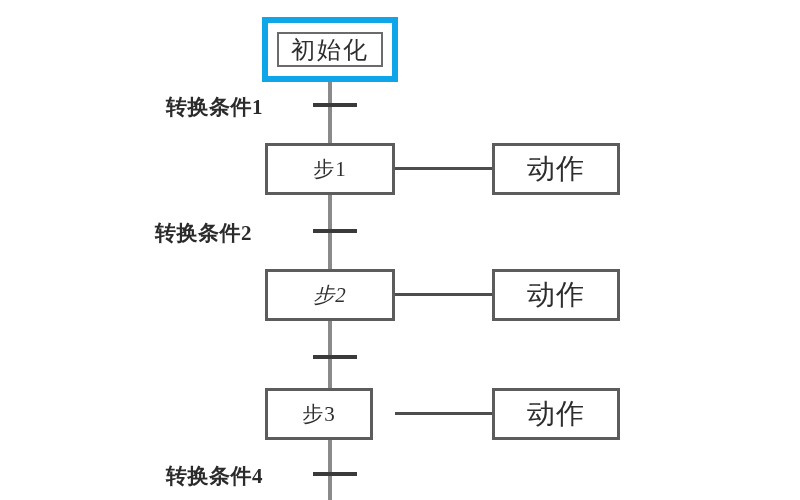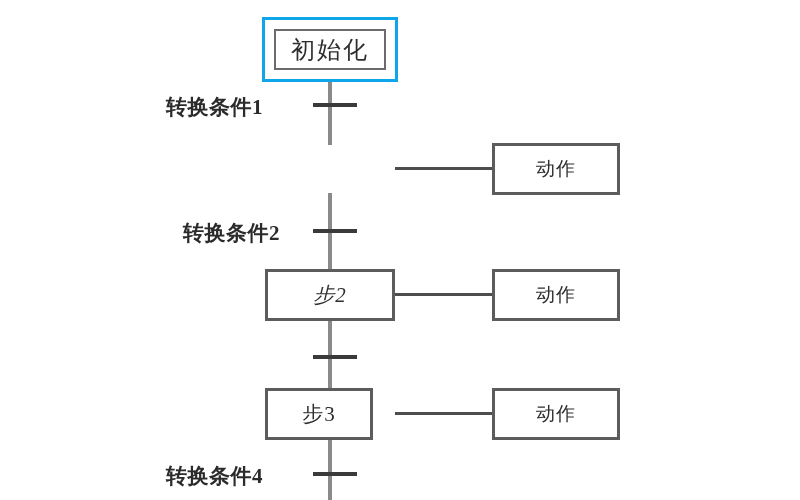--- a/index.html
+++ b/index.html
@@ -44,24 +44,24 @@
     display: flex;
     align-items: center;
     justify-content: center;
     color: #2e2e2e;
     letter-spacing: 1px;
   }
   .step-box {
     font-size: 21px;
   }
   .action-box {
-    font-size: 19px;
+    font-size: 28px;
   }
   .init-box {
-    border: 3px solid #0ea5e9;
+    border: 6px solid #0ea5e9;
     padding: 9px;
     text-align: center;
   }
   .init-inner {
     box-sizing: border-box;
     width: 100%;
     height: 100%;
     border: 2px solid #6b6b6b;
     display: flex;
     align-items: center;
@@ -91,27 +91,30 @@
   <div class="vline" style="left:328px; top:320px; height:70px;"></div>
   <div class="vline" style="left:328px; top:440px; height:60px;"></div>
 
   <div class="box init-box" style="left:262px; top:17px; width:136px; height:65px;">
     <div class="init-inner">初始化</div>
   </div>
 
   <div class="tick" style="left:313px; top:103px; width:44px;"></div>
   <div class="cond-label" style="left:166px; top:93px; width:142px;">转换条件1</div>
 
+  <div class="box step-box" style="left:265px; top:143px; width:130px; height:52px;">
+    <span>步1</span>
+  </div>
   <div class="hlink" style="left:395px; top:167px; width:97px;"></div>
   <div class="box action-box" style="left:492px; top:143px; width:128px; height:52px;">
     <span>动作</span>
   </div>
 
   <div class="tick" style="left:313px; top:229px; width:44px;"></div>
-  <div class="cond-label" style="left:183px; top:219px; width:142px;">转换条件2</div>
+  <div class="cond-label" style="left:155px; top:219px; width:142px;">转换条件2</div>
 
   <div class="box step-box" style="left:265px; top:269px; width:130px; height:52px;font-style:italic;">
     <span>步2</span>
   </div>
   <div class="hlink" style="left:395px; top:293px; width:97px;"></div>
   <div class="box action-box" style="left:492px; top:269px; width:128px; height:52px;">
     <span>动作</span>
   </div>
 
   <div class="tick" style="left:313px; top:355px; width:44px;"></div>

